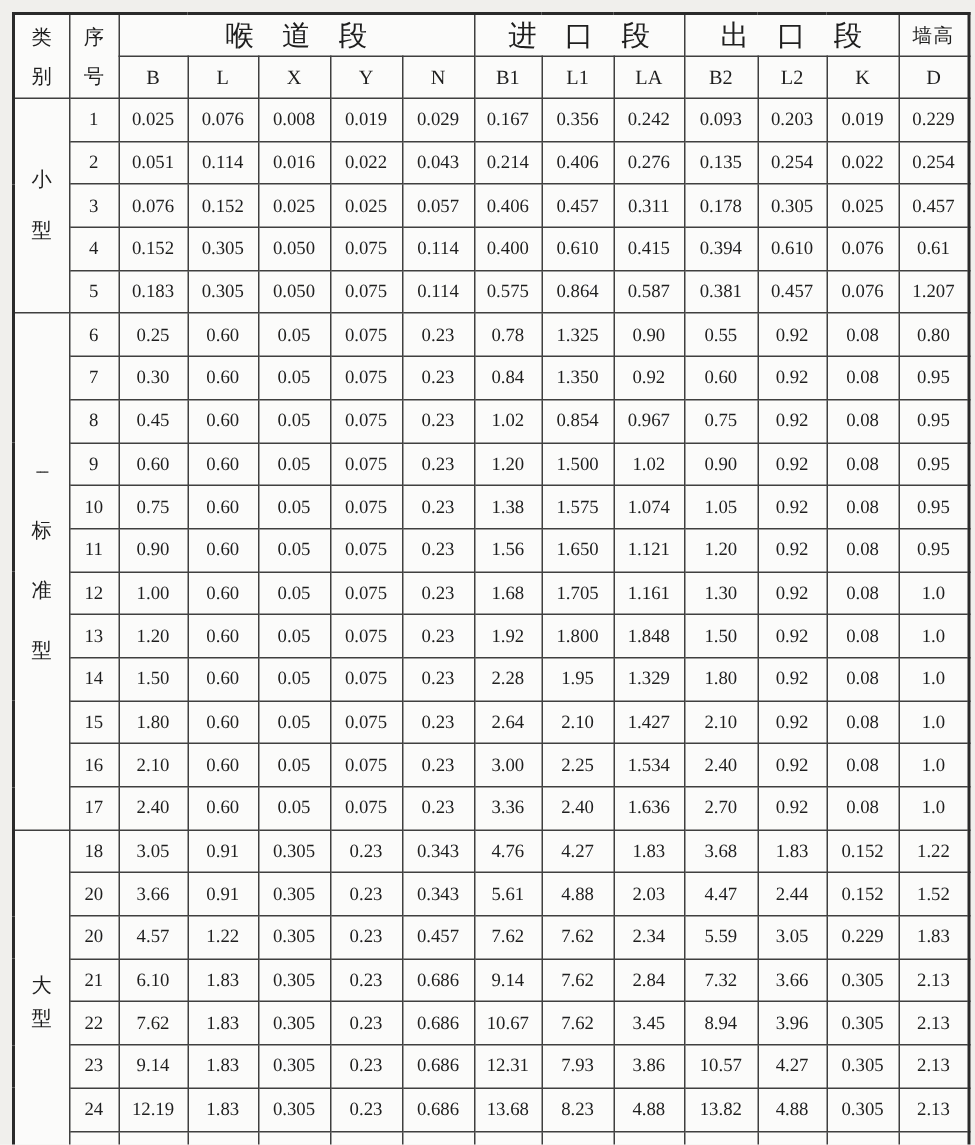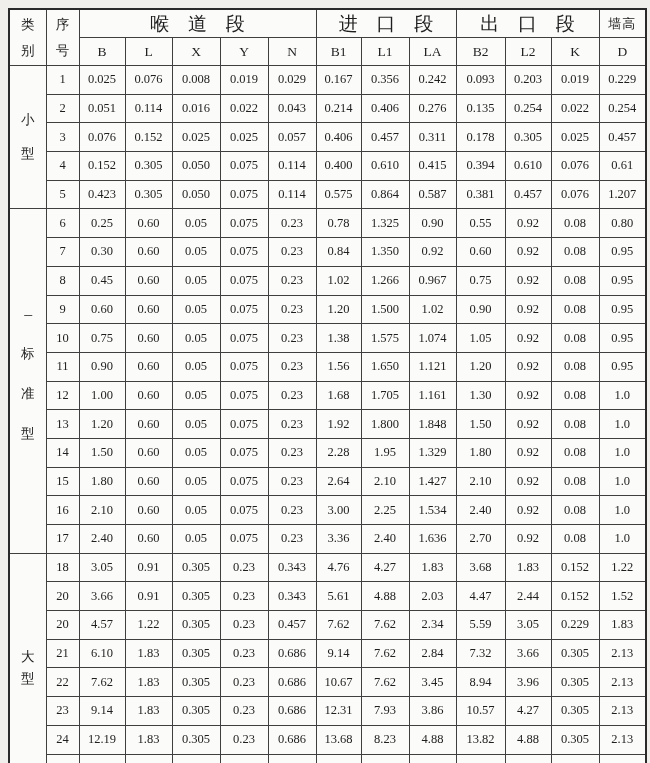--- a/index.html
+++ b/index.html
@@ -179,21 +179,21 @@
           <td>0.400</td>
           <td>0.610</td>
           <td>0.415</td>
           <td>0.394</td>
           <td>0.610</td>
           <td>0.076</td>
           <td>0.61</td>
         </tr>
         <tr>
           <td>5</td>
-          <td>0.423</td>
+          <td>0.183</td>
           <td>0.305</td>
           <td>0.050</td>
           <td>0.075</td>
           <td>0.114</td>
           <td>0.575</td>
           <td>0.864</td>
           <td>0.587</td>
           <td>0.381</td>
           <td>0.457</td>
           <td>0.076</td>
@@ -236,21 +236,21 @@
           <td>0.95</td>
         </tr>
         <tr>
           <td>8</td>
           <td>0.45</td>
           <td>0.60</td>
           <td>0.05</td>
           <td>0.075</td>
           <td>0.23</td>
           <td>1.02</td>
-          <td>1.266</td>
+          <td>0.854</td>
           <td>0.967</td>
           <td>0.75</td>
           <td>0.92</td>
           <td>0.08</td>
           <td>0.95</td>
         </tr>
         <tr>
           <td>9</td>
           <td>0.60</td>
           <td>0.60</td>

